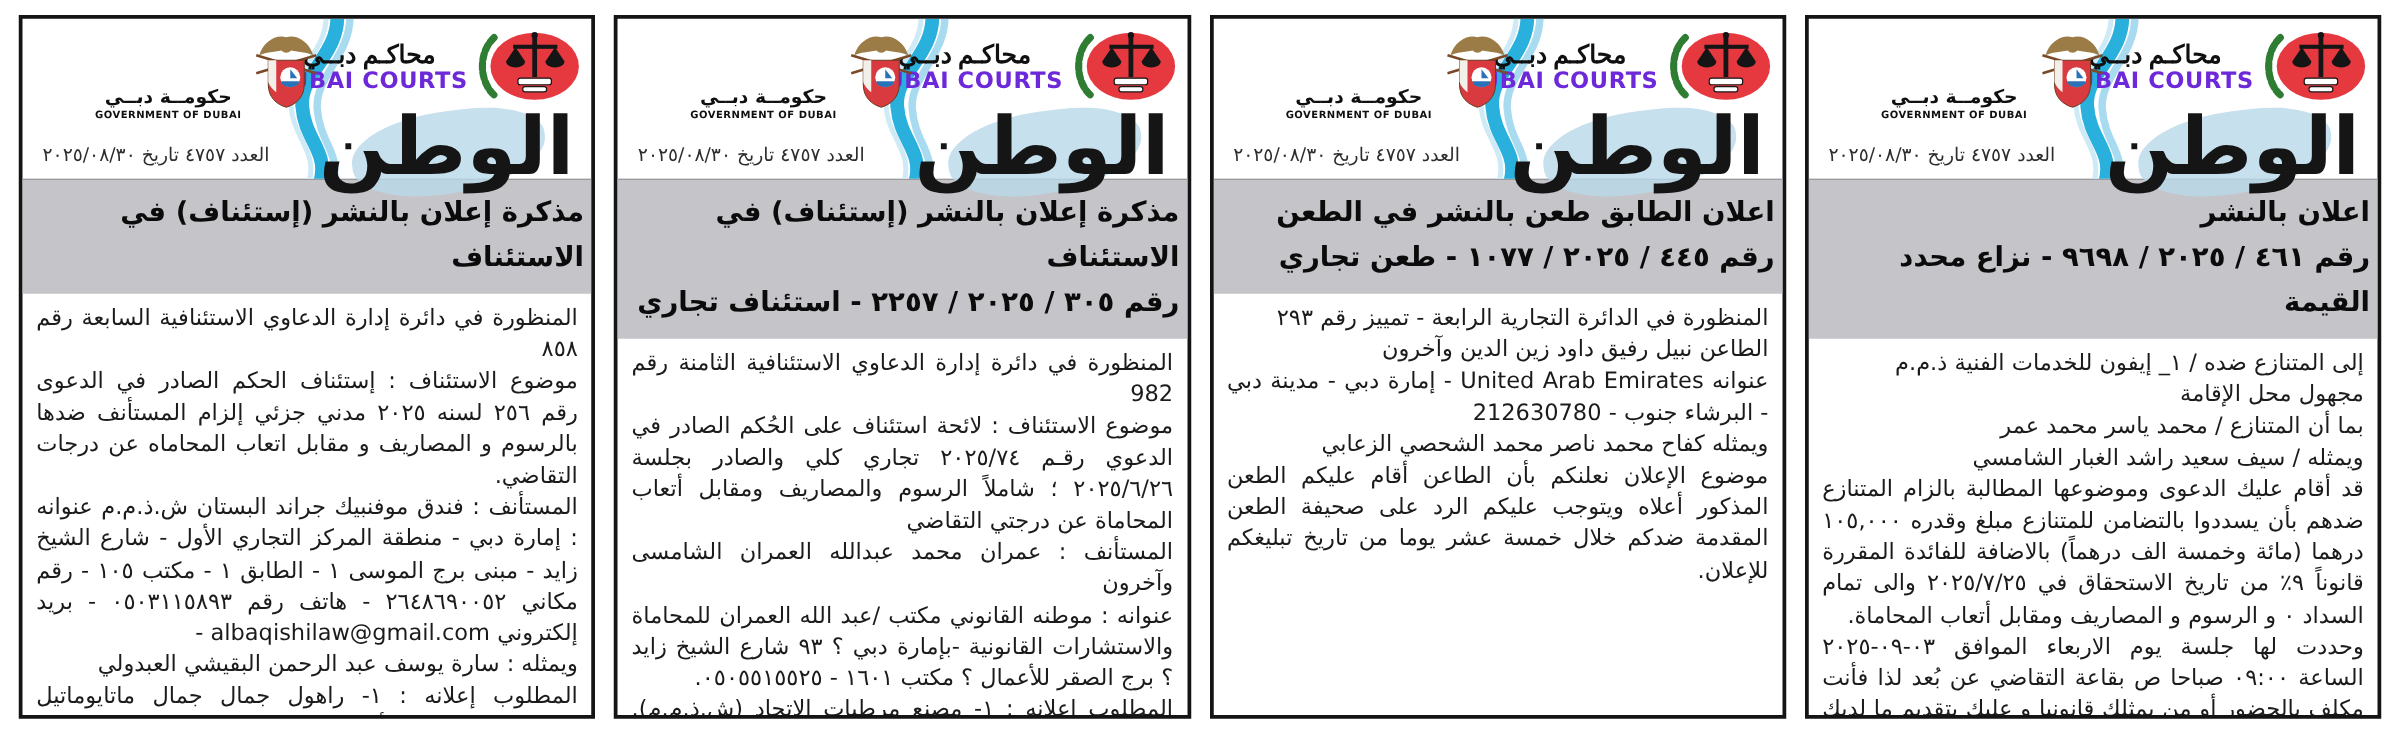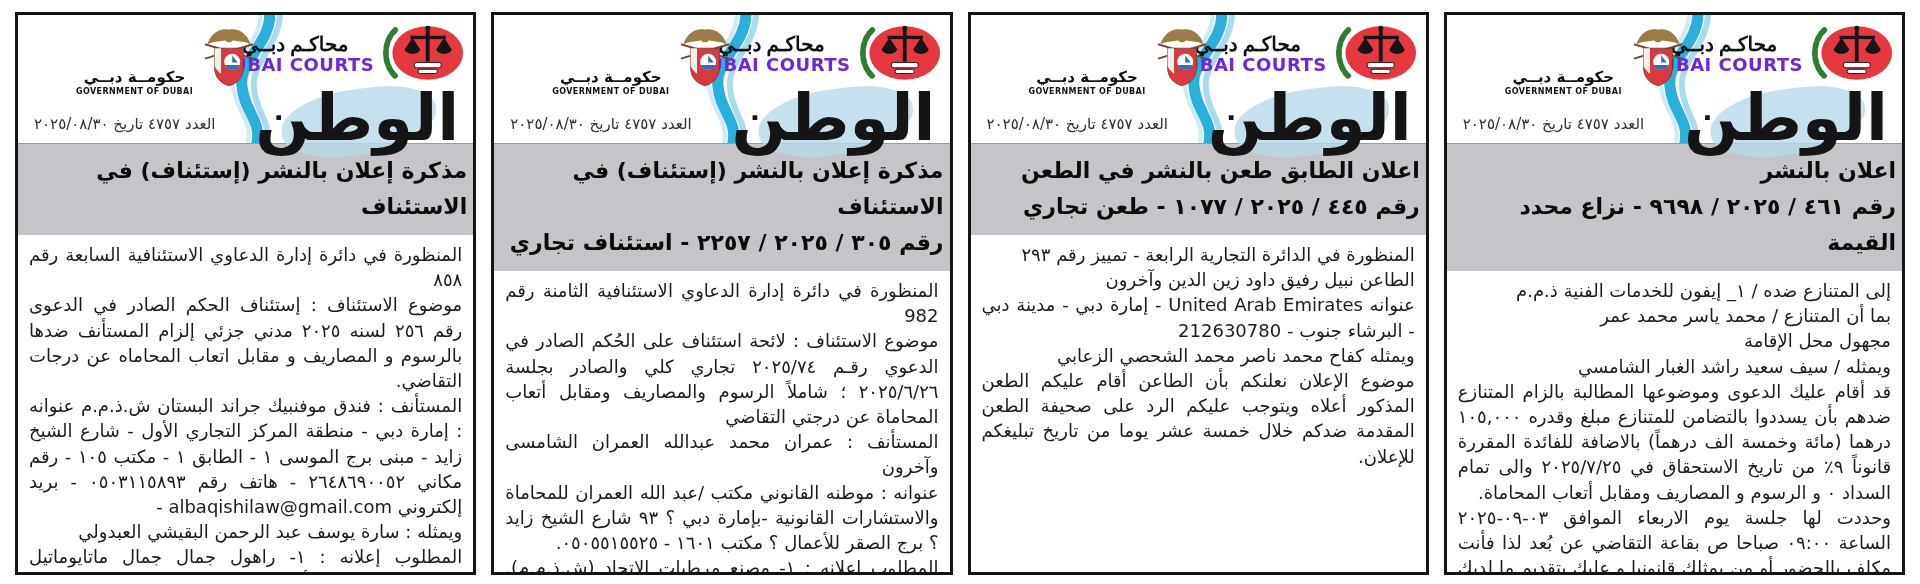--- a/index.html
+++ b/index.html
@@ -87,22 +87,22 @@
       <div class="splash"></div>
       <div class="mast">الوطن</div>
       <div class="issue">العدد ٤٧٥٧ تاريخ ٢٠٢٥/٠٨/٣٠</div>
     </div>
     <div class="title-bar">
       <div class="tl">اعلان بالنشر</div>
       <div class="tl">رقم ٤٦١ / ٢٠٢٥ / ٩٦٩٨ - نزاع محدد القيمة</div>
     </div>
     <div class="nbody">
         <p>إلى المتنازع ضده / ١_ إيفون للخدمات الفنية ذ.م.م</p>
+        <p>مجهول محل الإقامة</p>
         <p>بما أن المتنازع / محمد ياسر محمد عمر</p>
-        <p>مجهول محل الإقامة</p>
         <p>ويمثله / سيف سعيد راشد الغبار الشامسي</p>
         <p>قد أقام عليك الدعوى وموضوعها المطالبة بالزام المتنازع ضدهم بأن يسددوا بالتضامن للمتنازع مبلغ وقدره ١٠٥,٠٠٠ درهما (مائة وخمسة الف درهماً) بالاضافة للفائدة المقررة قانوناً ٩٪ من تاريخ الاستحقاق في ٢٠٢٥/٧/٢٥ والى تمام السداد ٠ و الرسوم و المصاريف ومقابل أتعاب المحاماة.</p>
         <p>وحددت لها جلسة يوم الاربعاء الموافق ٠٣-٠٩-٢٠٢٥ الساعة ٠٩:٠٠ صباحا ص بقاعة التقاضي عن بُعد لذا فأنت مكلف بالحضور أو من يمثلك قانونيا و عليك بتقديم ما لديك من مذكرات أو مستندات للمحكمة قبل الجلسة بـثلاثة أيام على الاقل.</p>
       </div>
   </section>
 
   <section class="card">
     <div class="hdr">
       <svg class="ribbon" viewBox="0 0 110 128" aria-hidden="true">
         <path d="M70 -4 C72 28 40 44 42 70 C44 98 64 106 56 132" fill="none" stroke="#29b0dd" stroke-width="11"></path>

